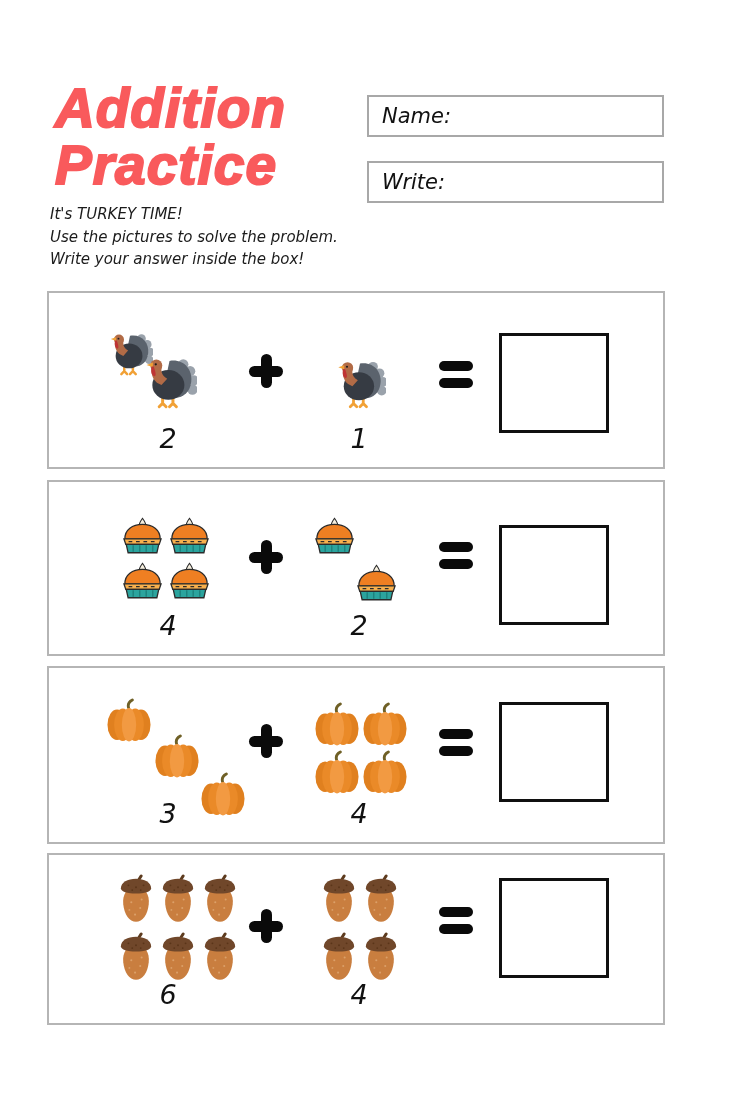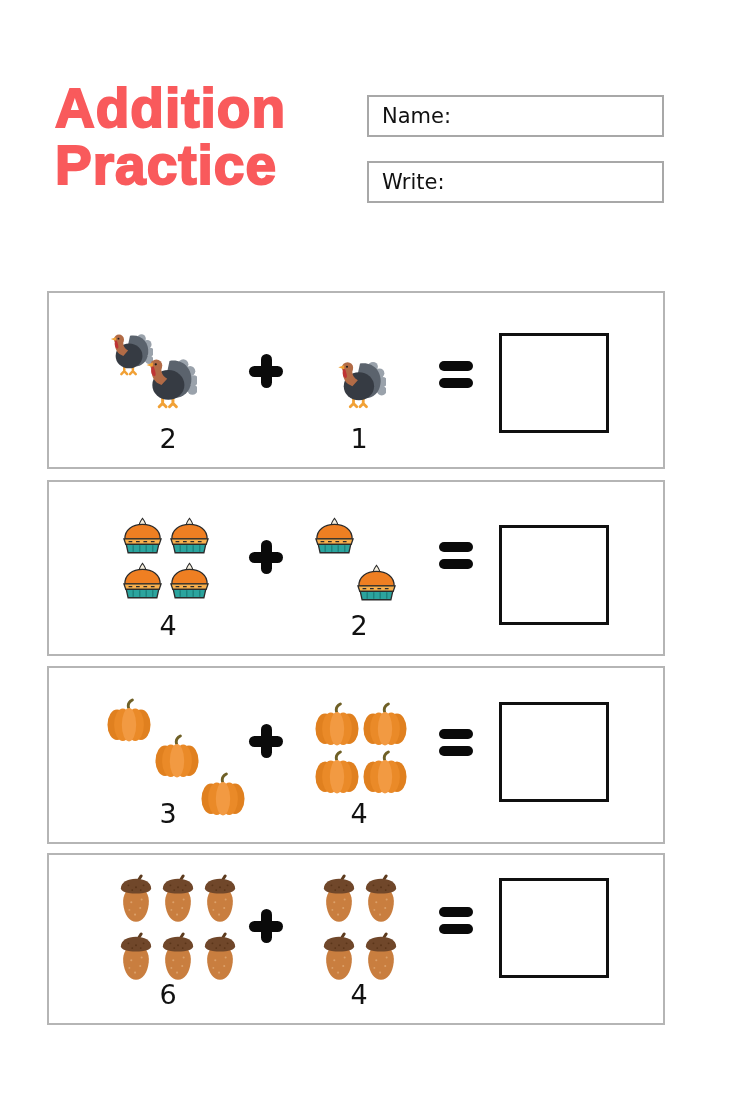--- a/index.html
+++ b/index.html
@@ -1,19 +1,19 @@
 <!DOCTYPE html>
 <html><head>
 <meta charset="utf-8">
 <style>
   * { margin:0; padding:0; box-sizing:border-box; }
   html,body { background:#ffffff; }
   .page {
     position:relative; width:713px; height:1102px; background:#ffffff;
-    font-family:"DejaVu Sans","Liberation Sans",sans-serif; overflow:hidden;
+    font-family:"DejaVu Sans","Liberation Sans",sans-serif; overflow:hidden;font-style:italic;
   }
   
   .title {
     position:absolute; left:55px; top:80px; width:330px;
     font-family:"Liberation Sans",sans-serif;
     font-weight:900; font-size:55px; line-height:1.04;
     color:#F95A5C; letter-spacing:1px;
     -webkit-text-stroke:2px #F95A5C;
   }
   .field-box {
@@ -187,20 +187,25 @@
     <div>Practice</div>
   </div>
 
   <div class="field-box name-box">
     <span>Name:</span>
   </div>
   <div class="field-box date-box">
     <span>Write:</span>
   </div>
 
+  <div class="instructions">
+    <div>It's TURKEY TIME!</div>
+    <div>Use the pictures to solve the problem.</div>
+    <div>Write  your answer inside the box!</div>
+  </div>
 
   <div class="row r1">
     <div class="slot grp-a icon-turkey">
         <svg class="pic pic1" viewBox="0 0 48 48">
           <use href="#sym-turkey"></use>
         </svg>
         <svg class="pic pic2" viewBox="0 0 48 48">
           <use href="#sym-turkey"></use>
         </svg>
       </div>

